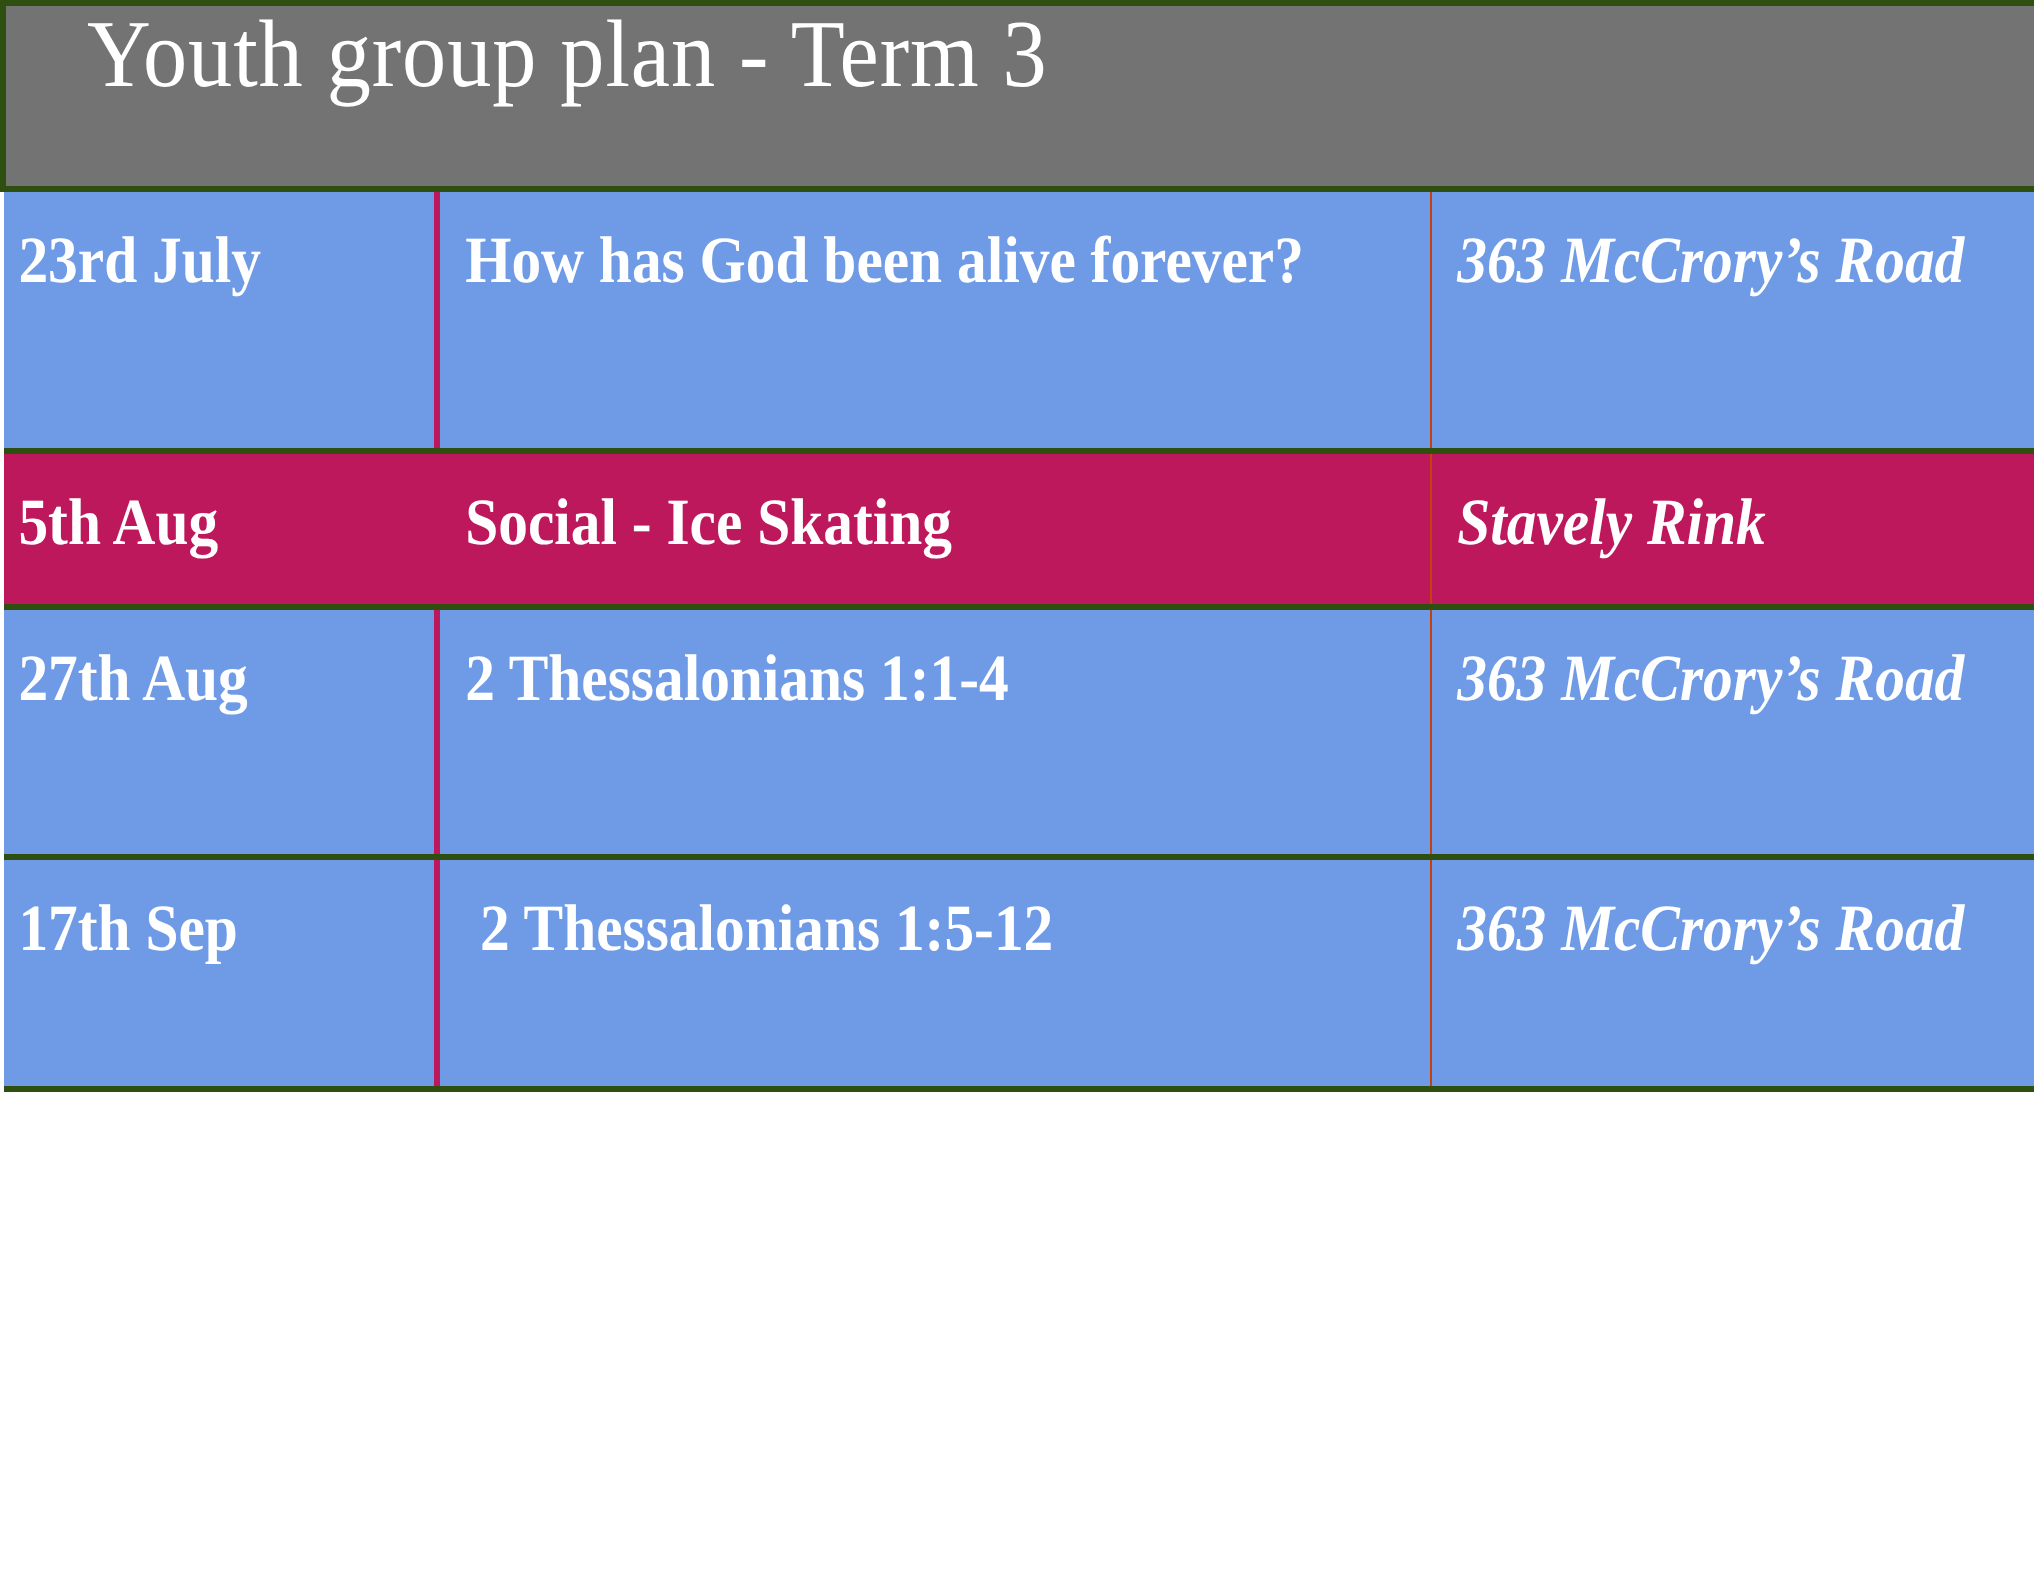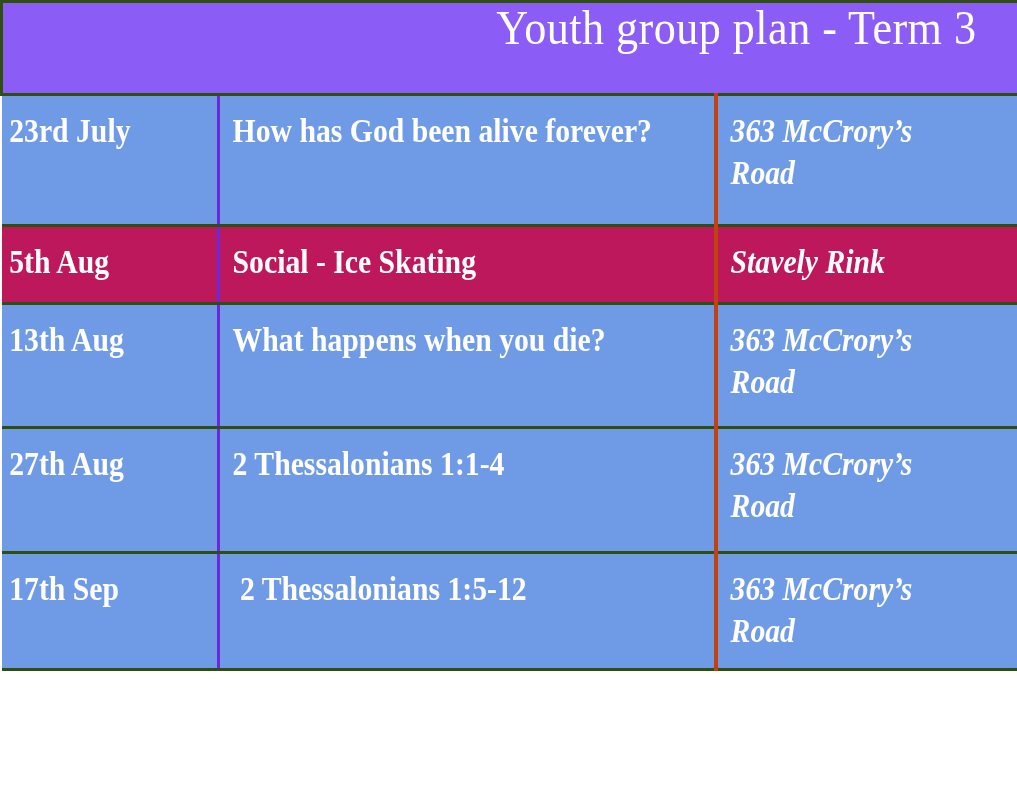--- a/index.html
+++ b/index.html
@@ -23,23 +23,23 @@
 
   .schedule-table td,
   .schedule-table th {
     border: 3px solid #2f4f10;
     padding: 0;
     vertical-align: top;
   }
 
   
   .title-cell {
-    background: #8b5cf6;
+    background: #737373;
     height: 90px;
-    text-align: right;
+    text-align: left;
     vertical-align: middle;
     border-left: none;
     border-right: none;
     border-top: 3px solid #2f4f10;
   }
   .title-text {
     display: block;
     color: #ffffff;
     font-family: "Liberation Serif", "DejaVu Serif", serif;
     font-weight: 400;
@@ -56,22 +56,22 @@
   col.col-place { width: 303px; }
 
   
   tr.row-blue td   { background: #6f9be6; }
   tr.row-yellow td { background: #be185d; }
 
   td.cell {
     border-left: none;
     border-right: none;
   }
-  td.cell-date  { border-left: none;  border-right: 3px solid #6d28d9; margin-top: 21px; }
-  td.cell-topic { border-left: none;  border-right: 4px solid #c2410c; margin-left: 12px; }
+  td.cell-date  { border-left: none;  border-right: 3px solid #be185d; margin-top: 21px; }
+  td.cell-topic { border-left: none;  border-right: 1px solid #c2410c; margin-left: 12px; }
   td.cell-place { border-left: none;  border-right: none; font-style: italic; }
 
   .cell-text {
     display: block;
     color: #ffffff;
     font-family: "Liberation Serif", "DejaVu Serif", serif;
     font-weight: 700;
     font-size: 33px;
     line-height: 1.28;
     padding: 14px 10px 16px 10px;
@@ -126,31 +126,20 @@
         <span class="cell-text">5th Aug</span>
       </td>
       <td class="cell cell-topic">
         <span class="cell-text">Social - Ice Skating</span>
       </td>
       <td class="cell cell-place">
         <span class="cell-text">Stavely Rink</span>
       </td>
     </tr>
 
-    <tr class="row-blue h-r3">
-      <td class="cell cell-date">
-        <span class="cell-text">13th Aug</span>
-      </td>
-      <td class="cell cell-topic">
-        <span class="cell-text">What happens when you die?</span>
-      </td>
-      <td class="cell cell-place">
-        <span class="cell-text">363 McCrory’s Road</span>
-      </td>
-    </tr>
 
     <tr class="row-blue h-r4">
       <td class="cell cell-date">
         <span class="cell-text">27th Aug</span>
       </td>
       <td class="cell cell-topic">
         <span class="cell-text">2 Thessalonians 1:1-4</span>
       </td>
       <td class="cell cell-place">
         <span class="cell-text">363 McCrory’s Road</span>

